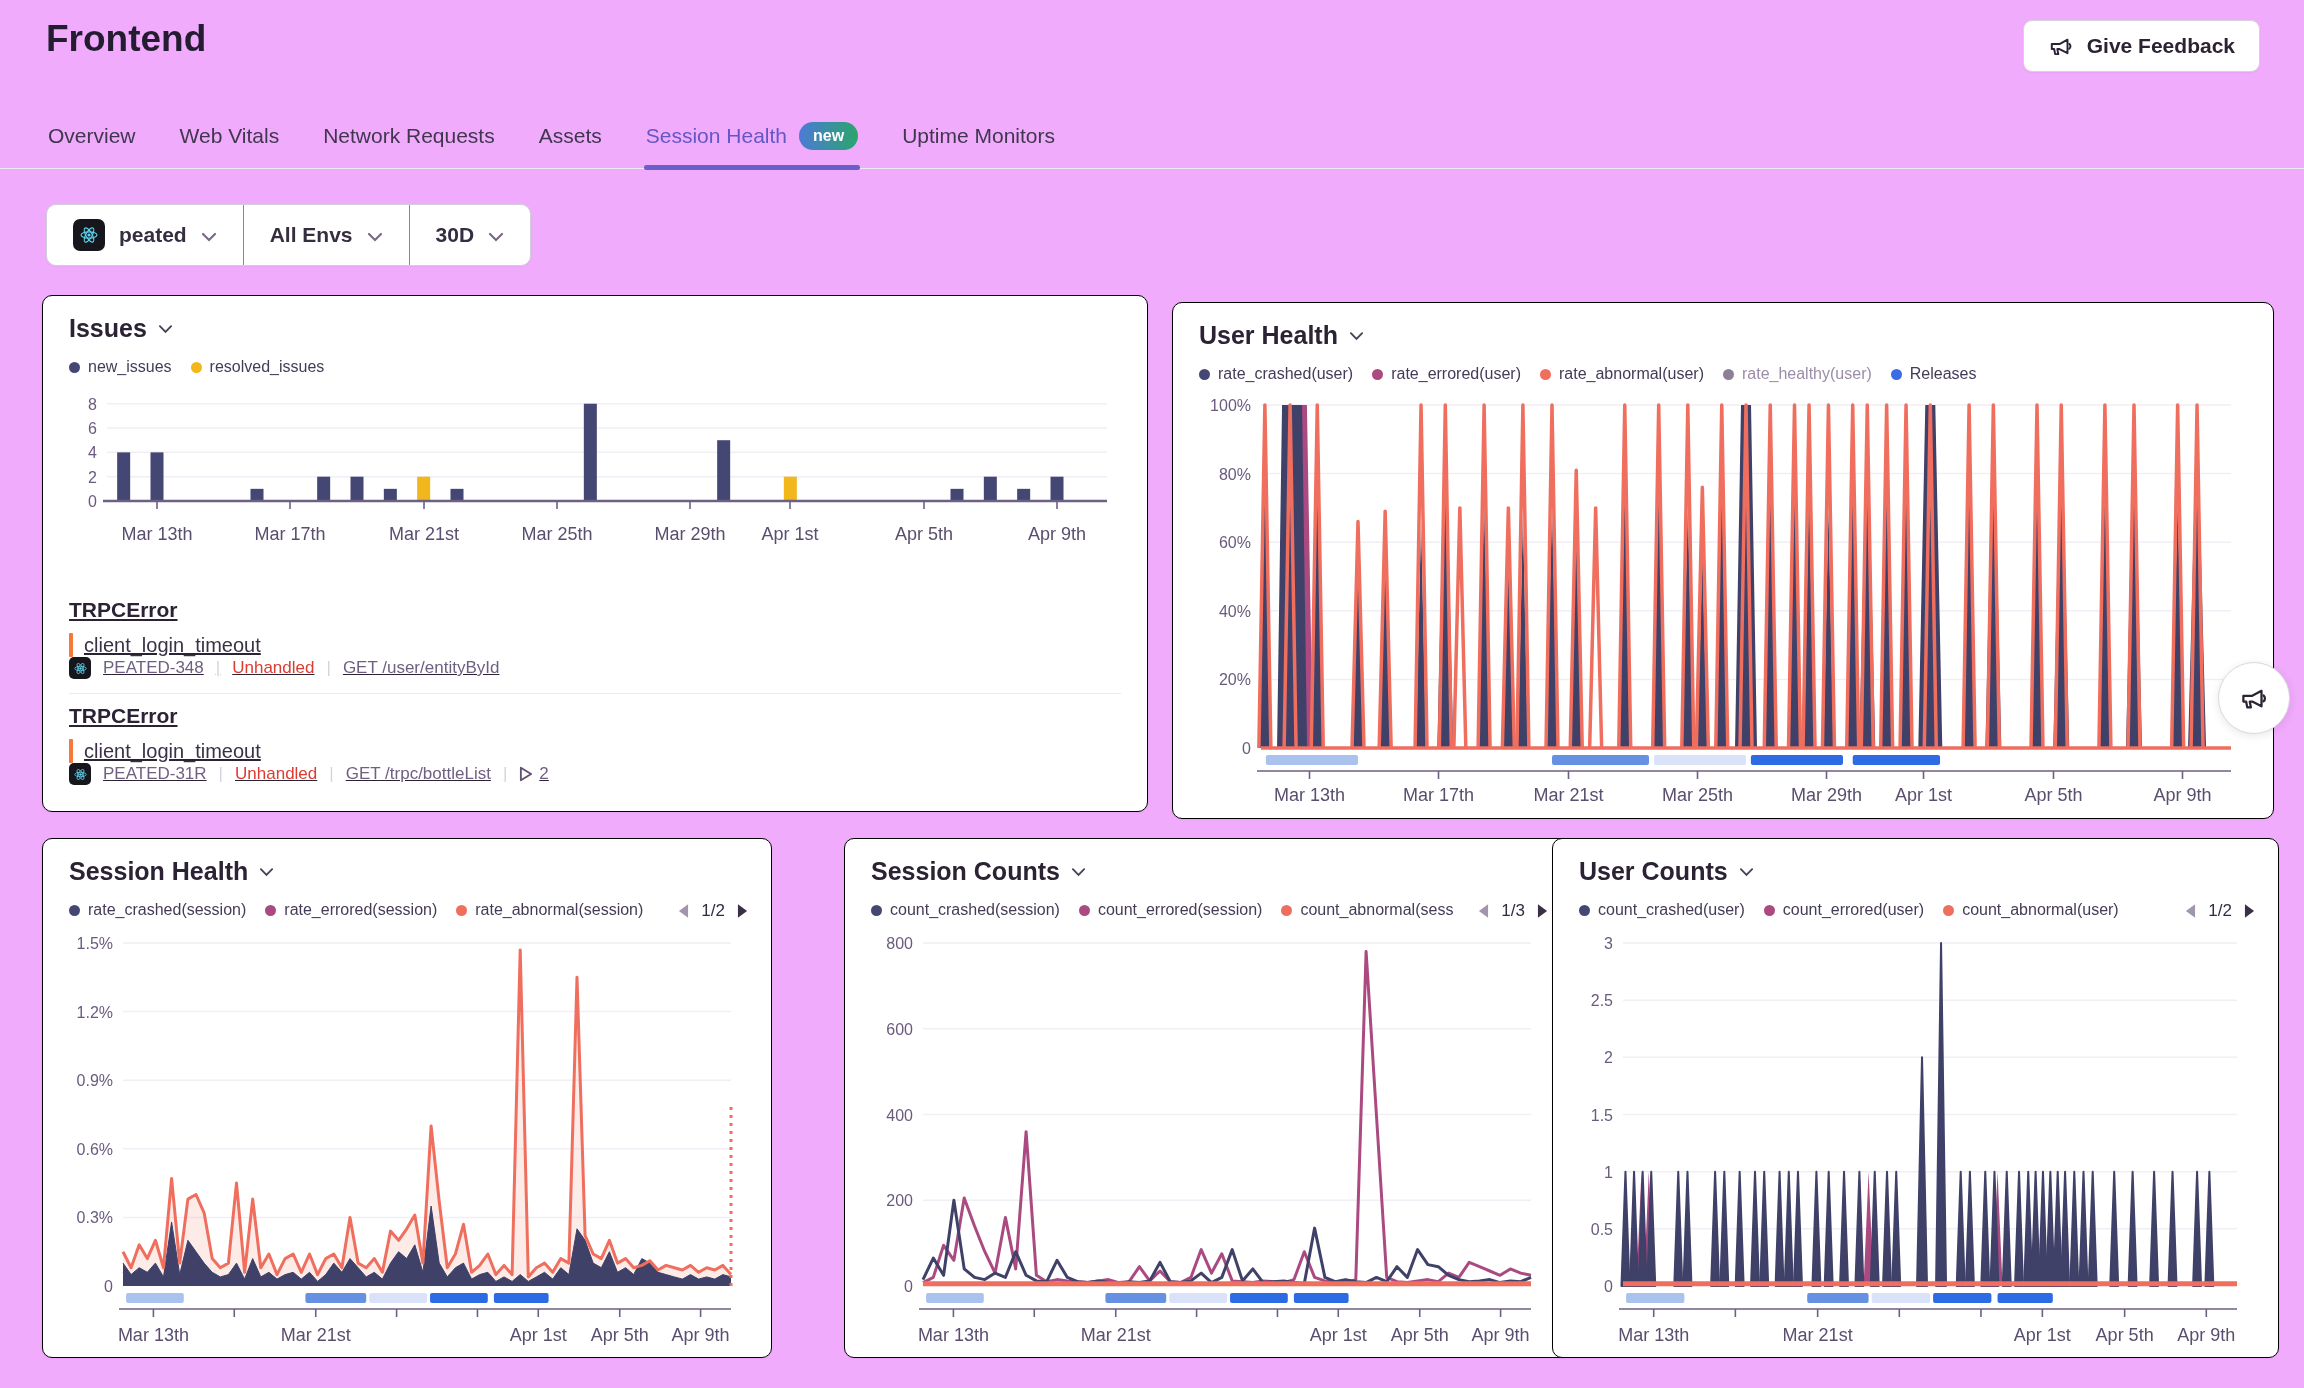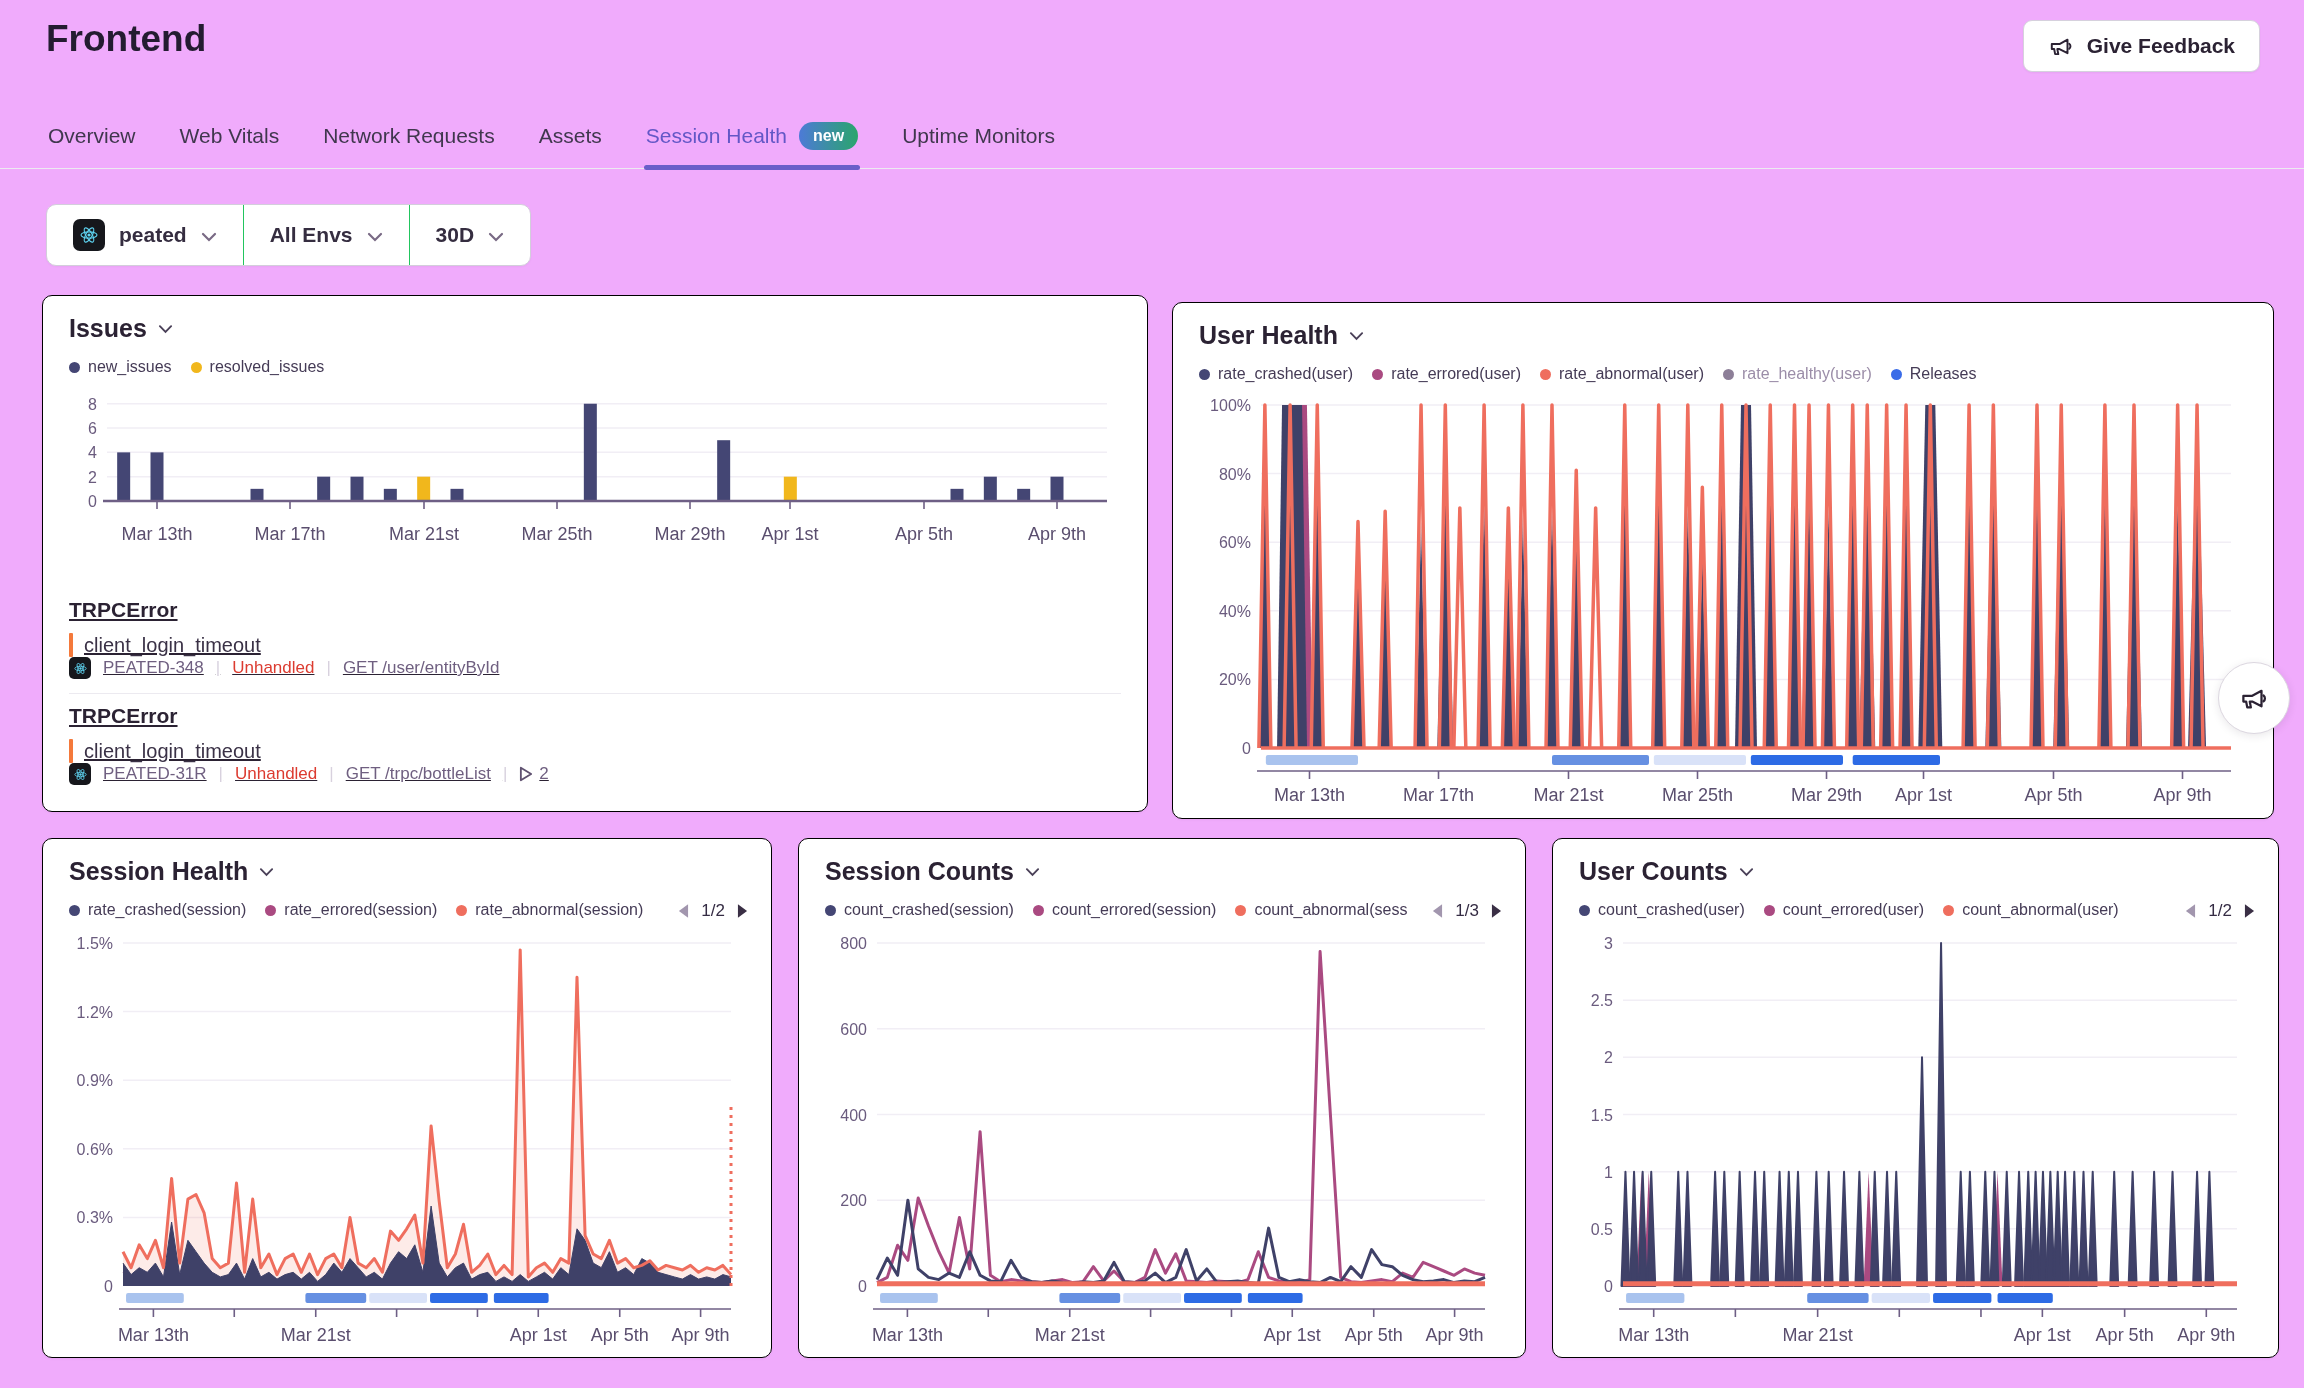--- a/index.html
+++ b/index.html
@@ -26,21 +26,21 @@
     border:1px solid #d3cedb;border-radius:10px;height:60px;box-shadow:0 1px 2px rgba(43,34,51,.04);justify-content:space-between;}
   .filter-seg{display:flex;align-items:center;gap:14px;padding:0 26px;font-size:21px;font-weight:700;color:#352d40;cursor:pointer;}
   .filter-seg + .filter-seg{border-left:1px solid #22c55e;}
   .proj-icon{width:32px;height:32px;border-radius:7px;background:#16171c;display:flex;align-items:center;justify-content:center;}
 
   
   .panel{position:absolute;background:#fff;border:1px solid #000000;border-radius:10px;box-shadow:0 1px 3px rgba(43,34,51,.04);}
   #panel-issues{left:42px;top:295px;width:1104px;height:515px;}
   #panel-user-health{left:1172px;top:282px;width:1100px;height:515px;margin-top:20px;}
   #panel-session-health{left:42px;top:838px;width:728px;height:518px;}
-  #panel-session-counts{left:798px;top:838px;width:726px;height:518px;}
+  #panel-session-counts{left:844px;top:838px;width:726px;height:518px;}
   #panel-user-counts{left:1552px;top:838px;width:725px;height:518px;}
   .panel-header{position:absolute;left:26px;top:18px;display:flex;align-items:center;gap:11px;font-size:25px;font-weight:700;color:#2b2233;cursor:pointer;}
   .legend{position:absolute;left:26px;top:62px;display:flex;gap:19px;align-items:center;white-space:nowrap;overflow:hidden;
     font-size:16px;color:#453b56;}
   .panel-small .legend{right:118px;}
   .legend-item{display:flex;gap:8px;align-items:center;flex:none;cursor:pointer;}
   .legend-dot{width:11px;height:11px;border-radius:50%;flex:none;}
   .legend-item.muted{color:#9b8da8;}
   .pagination{position:absolute;right:22px;top:62px;display:flex;align-items:center;gap:11px;font-size:17px;font-weight:500;color:#352c44;}
   .chart-host{position:absolute;left:22px;}

